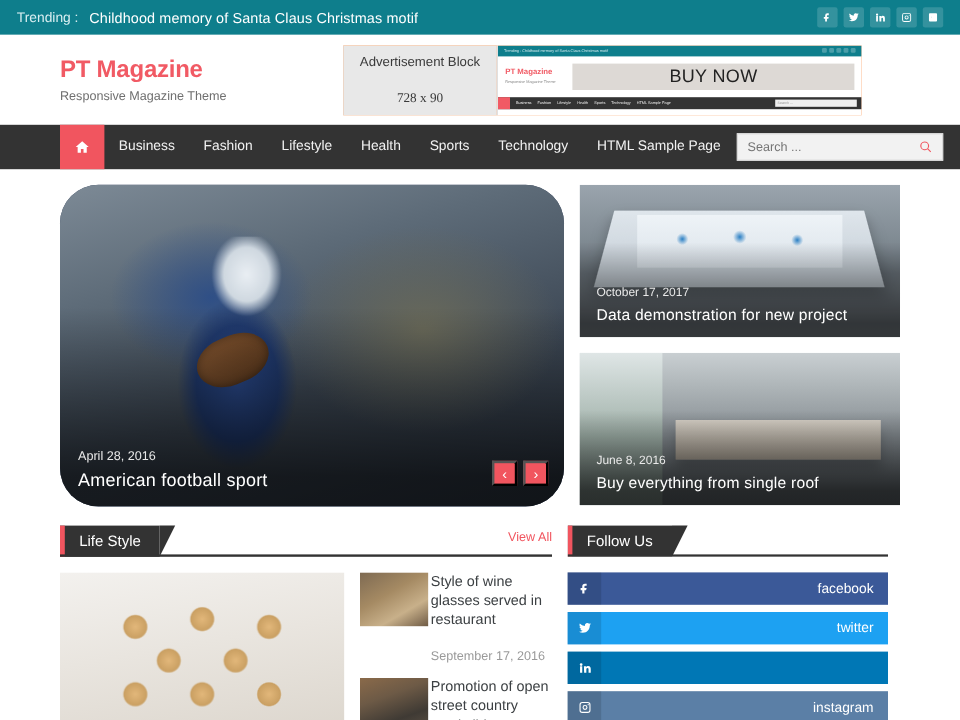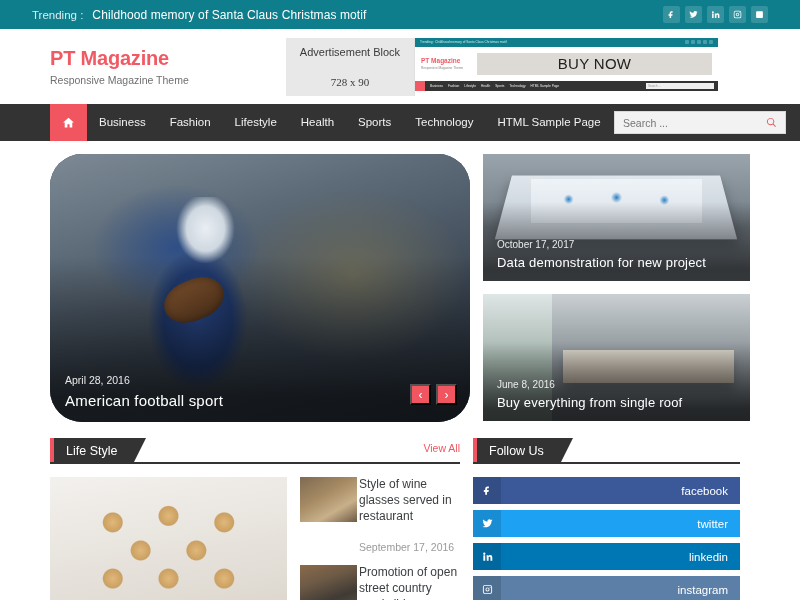--- a/index.html
+++ b/index.html
@@ -7,21 +7,21 @@
     width: 800px; height: 600px; overflow: hidden;
     background: #ffffff;
     font-family: "Liberation Sans", sans-serif;
     color: #333;
   }
   .page { width: 800px; height: 600px; position: relative; background:#fff; }
 
   
   .topbar {
     height: 29px; background: #0e7e8c; color: #fff;
-    display: flex; align-items: center; padding: 0 32px;
+    display: flex; align-items: center; padding: 0 14px;
   }
   .trending-label { font-size: 11.5px; color: #d8eef1; white-space: nowrap; }
   .trending-text {
     font-size: 12px; color: #ffffff; margin-left: 9px; white-space: nowrap;
     letter-spacing: .1px;
   }
   .topbar-spacer { flex: 1; }
   .social-top { display: flex; gap: 5px; }
   .soc-btn {
     width: 17px; height: 17px; background: rgba(255,255,255,0.16);
@@ -471,21 +471,20 @@
           </span>
           <span class="follow-name">twitter</span>
         </a>
 
         <a class="follow-row" style="background:#0077b5">
           <span class="follow-ico">
             <svg viewBox="0 0 24 24">
                 <path d="M4.98 3.5A2.5 2.5 0 1 0 5 8.5a2.5 2.5 0 0 0 0-5zM3 9h4v12H3zM10 9h3.8v1.7h.05a4.2 4.2 0 0 1 3.8-2.1c4 0 4.8 2.6 4.8 6.1V21h-4v-5.5c0-1.3 0-3-1.9-3s-2.1 1.4-2.1 2.9V21h-4z"></path>
               </svg>
           </span>
-          <span class="follow-name">linkedin</span>
         </a>
 
         <a class="follow-row" style="background:#5b7fa6">
           <span class="follow-ico">
             <svg viewBox="0 0 24 24">
                 <path d="M7 2h10a5 5 0 0 1 5 5v10a5 5 0 0 1-5 5H7a5 5 0 0 1-5-5V7a5 5 0 0 1 5-5zm0 2a3 3 0 0 0-3 3v10a3 3 0 0 0 3 3h10a3 3 0 0 0 3-3V7a3 3 0 0 0-3-3zm5 3.5A4.5 4.5 0 1 1 7.5 12 4.5 4.5 0 0 1 12 7.5zm0 2A2.5 2.5 0 1 0 14.5 12 2.5 2.5 0 0 0 12 9.5zM17.8 6a1.1 1.1 0 1 1-1.1 1.1A1.1 1.1 0 0 1 17.8 6z"></path>
               </svg>
           </span>
           <span class="follow-name">instagram</span>
         </a>

